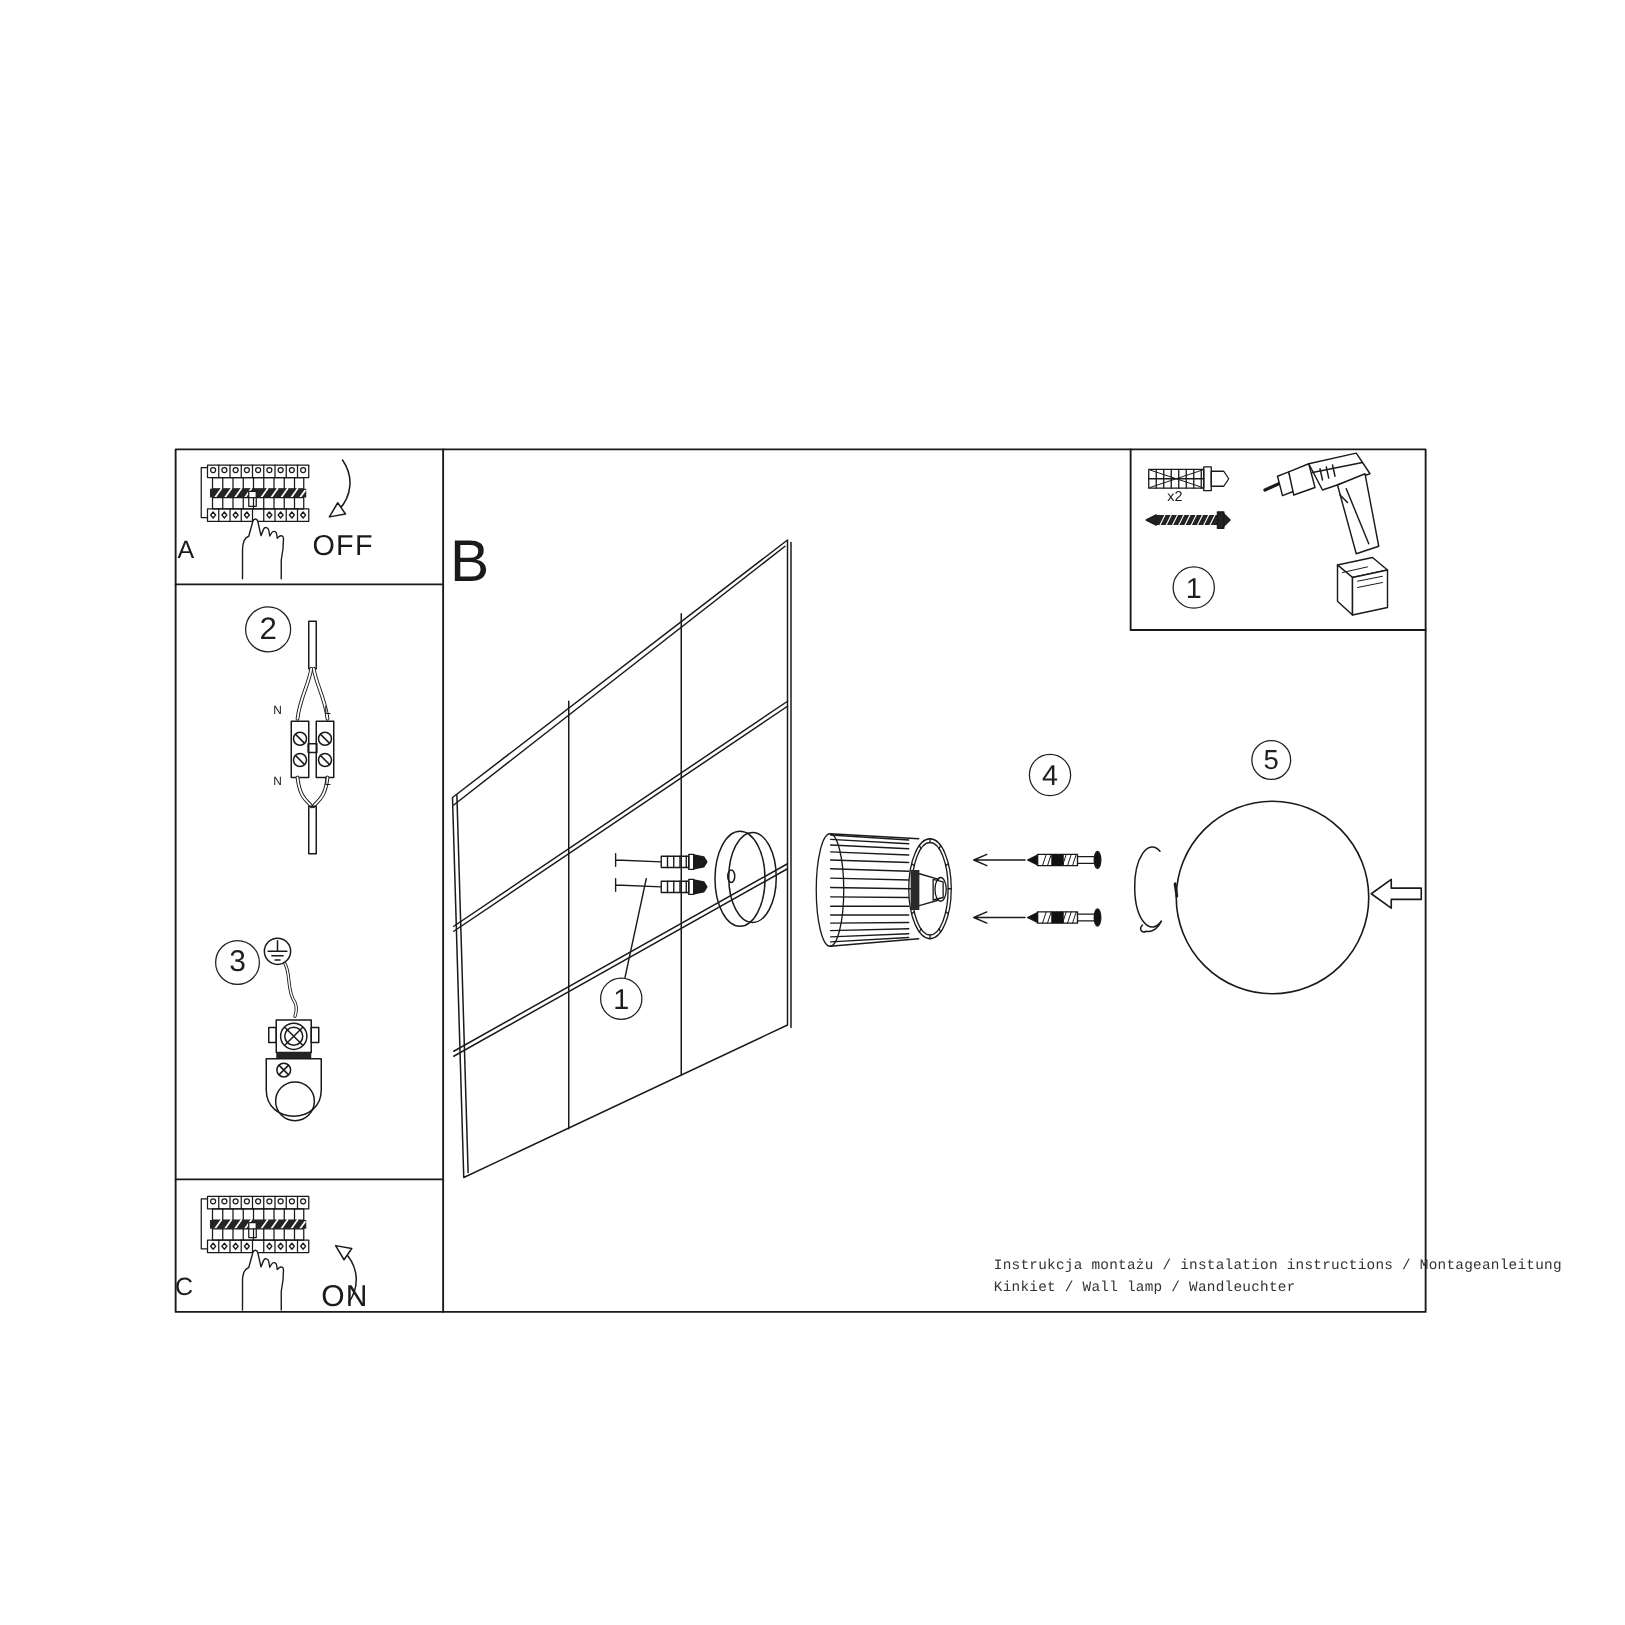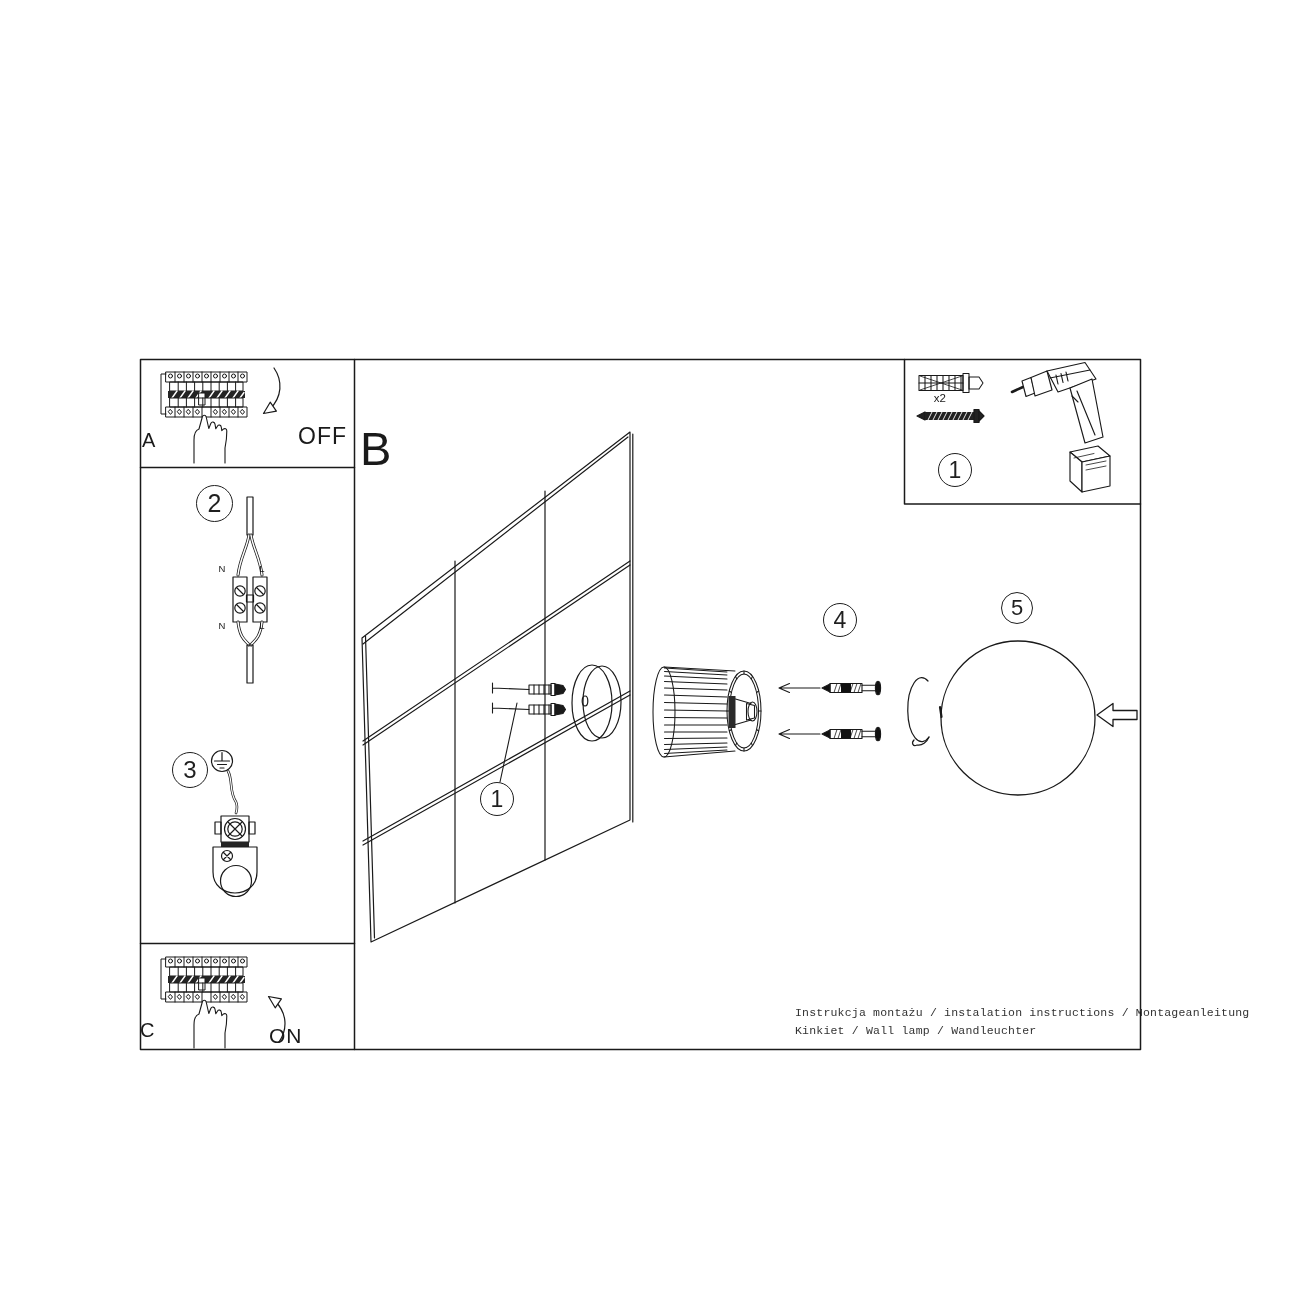--- a/index.html
+++ b/index.html
@@ -225,24 +225,24 @@
     <path d="M1077,391 L1095,435"></path>
     <path d="M1072,396l6,6"></path>
     <polygon points="1070,452 1098,446 1110,456 1082,462" fill="#fff"></polygon>
     <polygon points="1070,452 1082,462 1082,492 1070,481" fill="#fff"></polygon>
     <polygon points="1082,462 1110,456 1110,486 1082,492" fill="#fff"></polygon>
     <path d="M1086,465l20,-4 M1086,470l20,-4 M1074,458l20,-4.5" stroke-width=".8"></path>
   </g>
 </svg>
 
 <div class="lbl" style="left:142px;top:429px;font-size:20px;">A</div>
-<div class="lbl" style="left:250px;top:423px;font-size:23px;letter-spacing:1px;margin-left:48px;">OFF</div>
+<div class="lbl" style="left:250px;top:423px;font-size:23px;letter-spacing:1px;">OFF</div>
 <div class="lbl" style="left:360px;top:421px;font-size:47px;">B</div>
 <div class="lbl" style="left:140px;top:1019px;font-size:20px;">C</div>
-<div class="lbl" style="left:257px;top:1024px;font-size:21px;letter-spacing:1px;margin-left:12px;">ON</div>
+<div class="lbl" style="left:257px;top:1024px;font-size:24px;letter-spacing:1px;">ON</div>
 <div class="lbl" style="left:916px;top:392px;font-size:11.5px;width:30px;text-align:right;">x2</div>
 
 <div class="lbl" style="left:216px;top:563px;font-size:9.5px;width:12px;text-align:center;">N</div>
 <div class="lbl" style="left:256px;top:563px;font-size:9.5px;width:12px;text-align:center;">L</div>
 <div class="lbl" style="left:216px;top:620px;font-size:9.5px;width:12px;text-align:center;">N</div>
 <div class="lbl" style="left:256px;top:620px;font-size:9.5px;width:12px;text-align:center;">L</div>
 
 <div class="badge" style="left:196px;top:485px;width:37px;height:37px;font-size:25px;">2</div>
 <div class="badge" style="left:172px;top:752px;width:36px;height:36px;font-size:24px;">3</div>
 <div class="badge" style="left:480px;top:782px;width:34px;height:34px;font-size:23px;">1</div>

